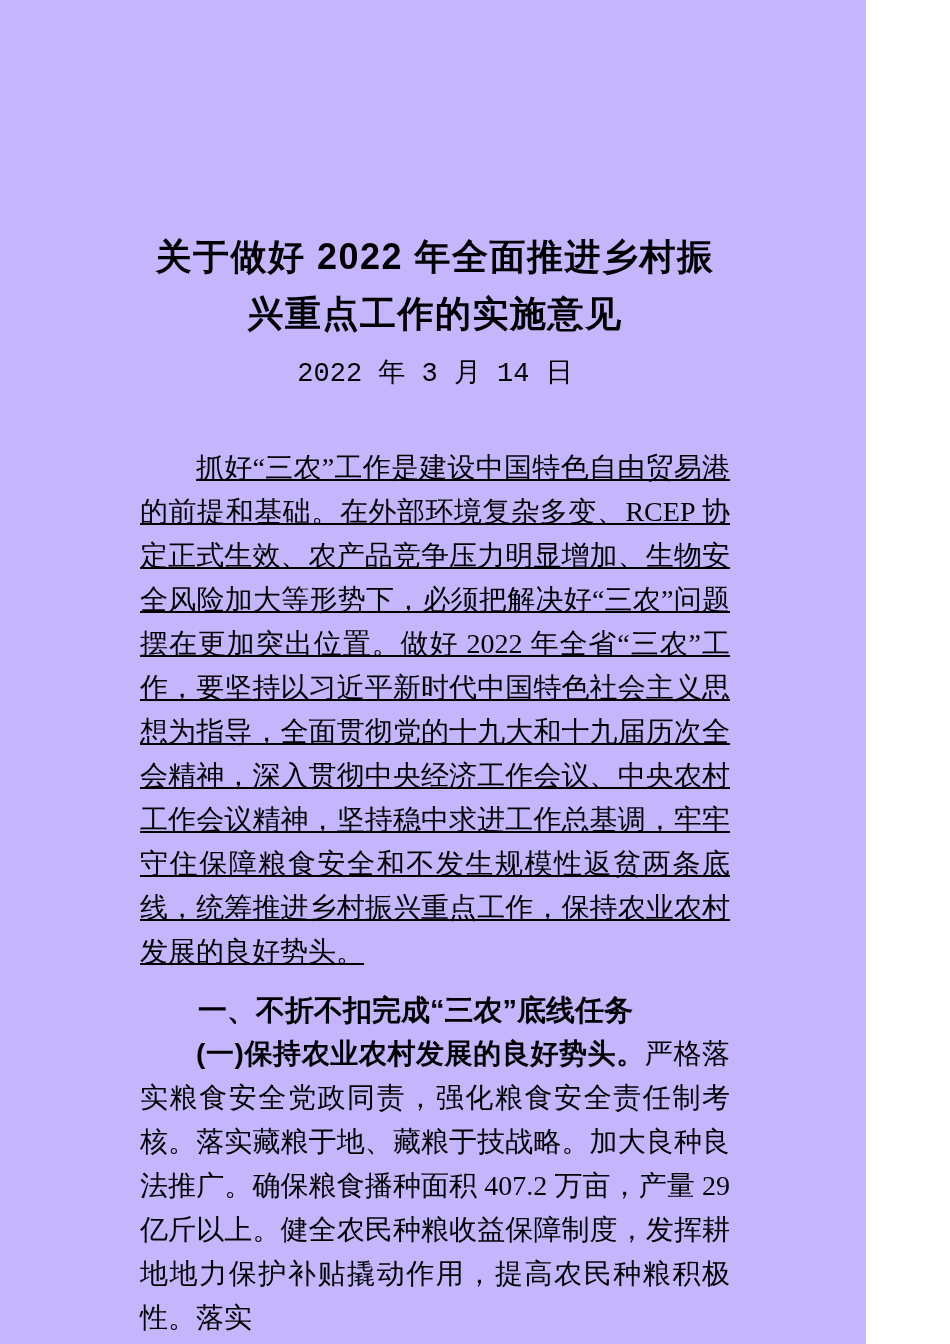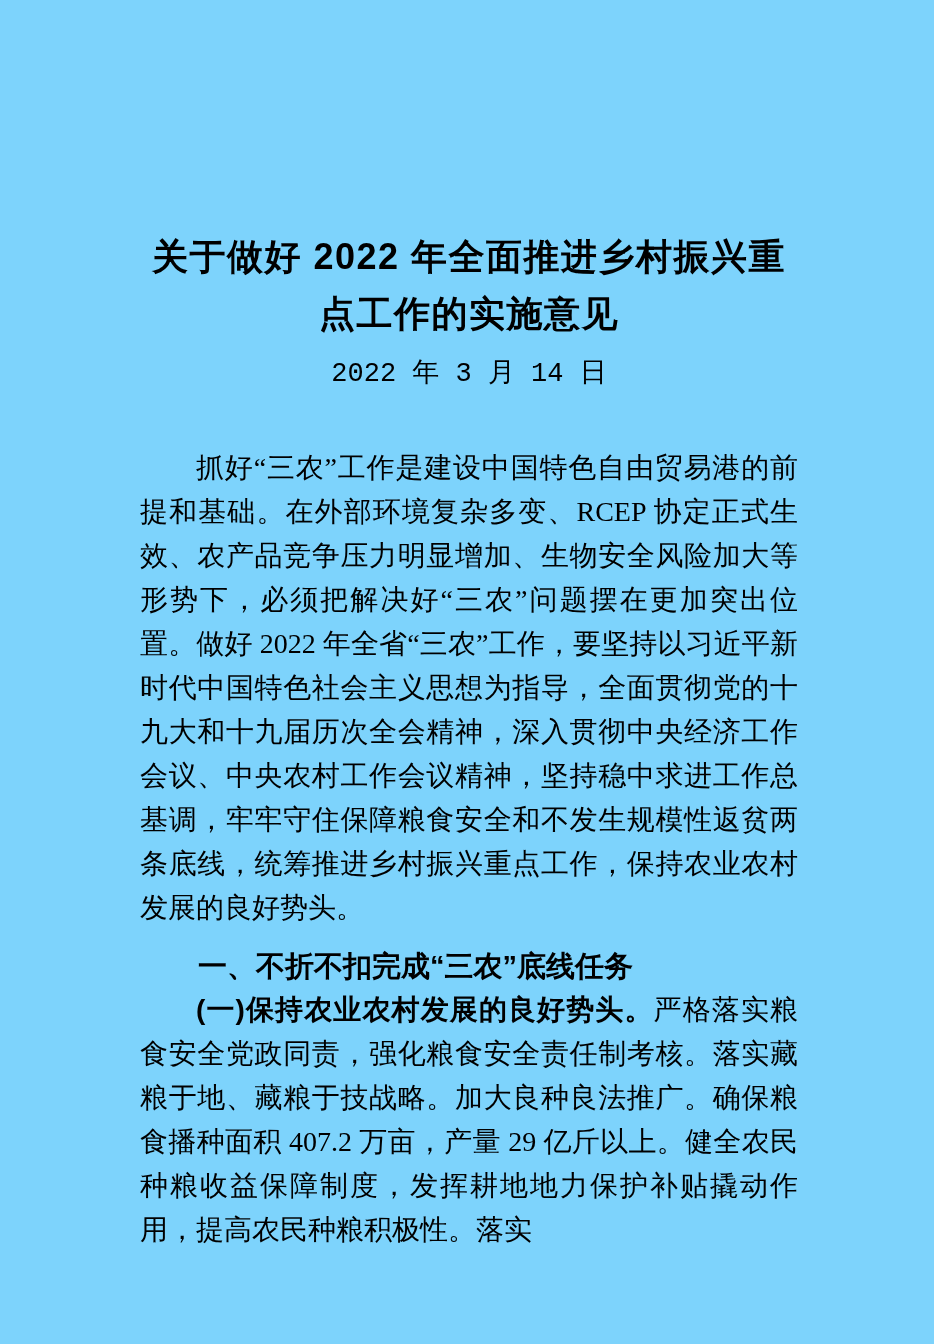--- a/index.html
+++ b/index.html
@@ -2,23 +2,23 @@
 <html><head>
 <meta charset="utf-8">
 <style>
   html, body {
     margin: 0;
     padding: 0;
     background: #ffffff;
   }
   .page {
     position: relative;
-    width: 934px;
+    width: 866px;
     height: 1344px;
-    background: #7dd3fc;
+    background: #c4b5fd;
     color: #000000;
     box-sizing: border-box;
     padding: 228px 136px 0 140px;
     overflow: hidden;
   }
   .doc-title {
     font-family: "Liberation Sans", sans-serif;
     font-weight: bold;
     font-size: 36px;
     line-height: 57px;
@@ -39,20 +39,21 @@
     font-family: "Liberation Serif", serif;
     font-size: 28px;
     line-height: 44px;
     text-align: justify;
     text-indent: 2em;
     margin: 0;
     color: #000000;
   }
   .intro-gap {
     margin-top: 52px;
+    text-decoration: underline;
   }
   .section-heading {
     font-family: "Liberation Sans", sans-serif;
     font-weight: bold;
     font-size: 29px;
     line-height: 44px;
     text-indent: 2em;
     text-align: justify;
     margin: 14px 0 0 0;
     color: #000000;

